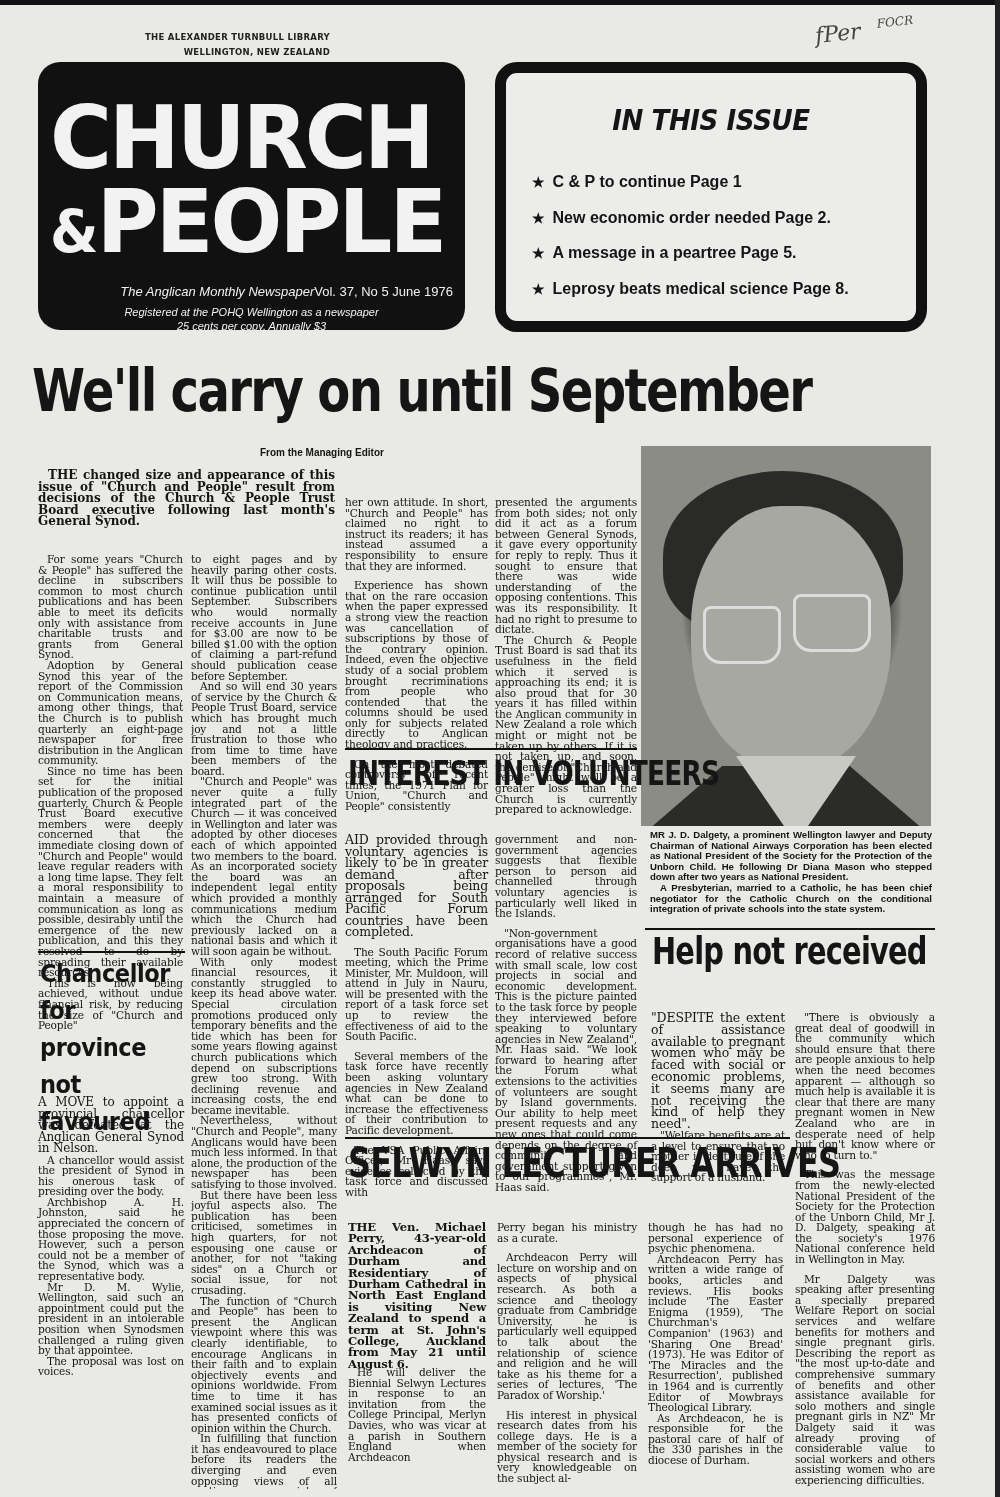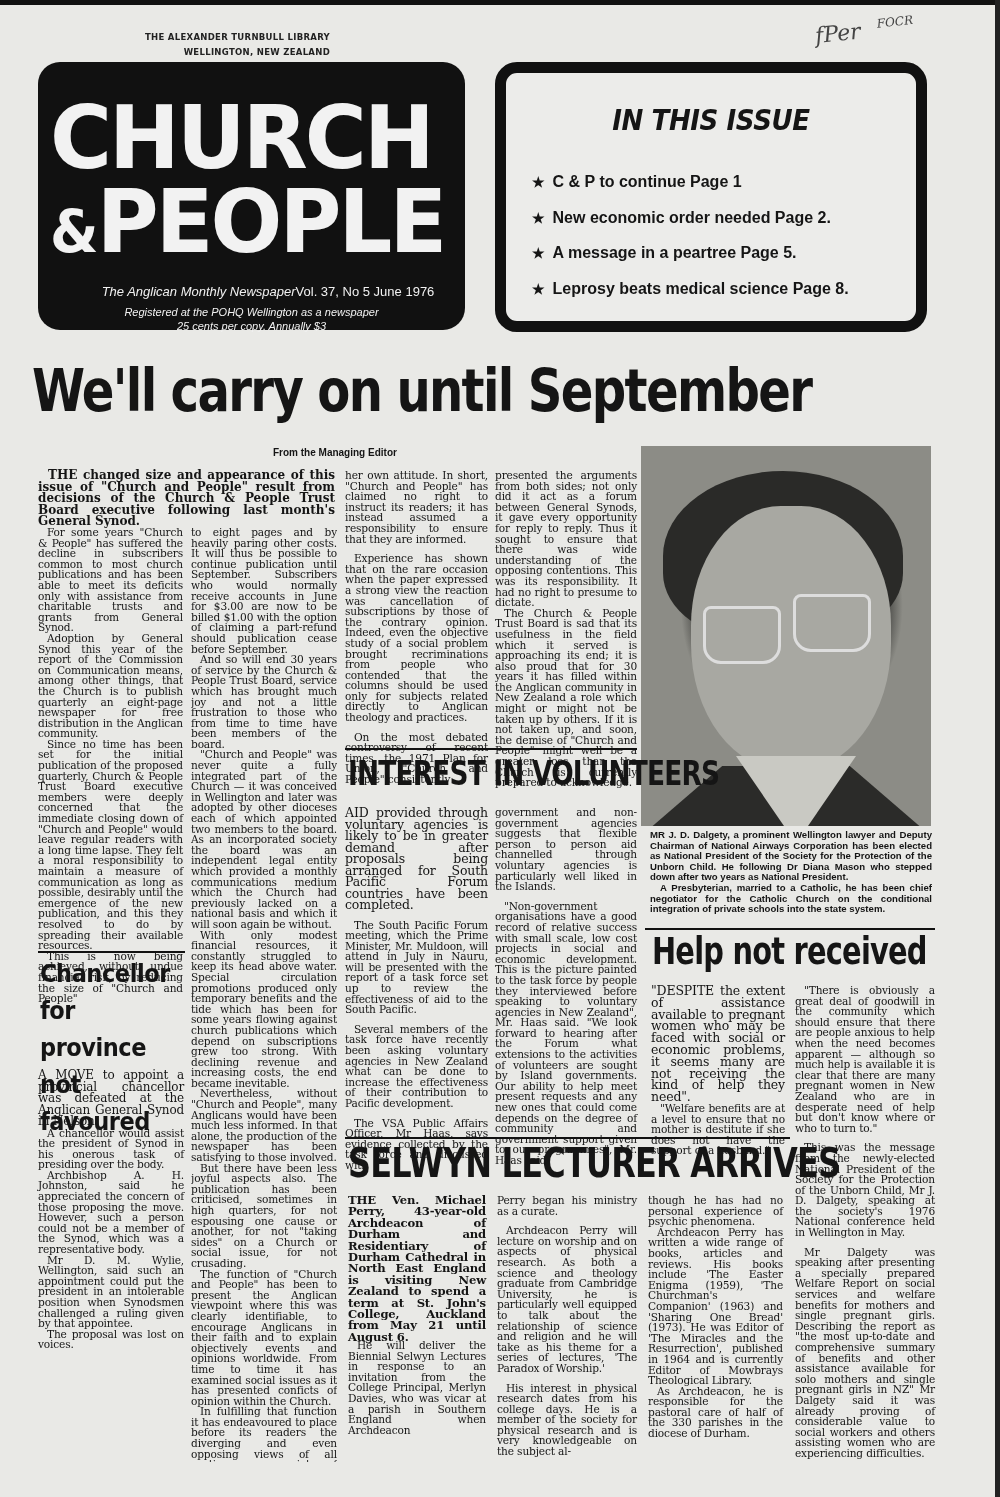--- a/index.html
+++ b/index.html
@@ -32,21 +32,21 @@
   }
   .mast-title {
     position: absolute; left: 12px; top: 34px; width: 410px;
     font-family: "DejaVu Sans", sans-serif; font-weight: bold;
     font-size: 88px; line-height: 84px; letter-spacing: -3px; color: #f2f2f2;
     transform: scaleX(0.96); transform-origin: left top;
   }
   .mast-title .amp { font-size: 58px; letter-spacing: -2px; }
   .mast-sub {
     position: absolute; left: 45px; top: 222px; width: 370px;
-    font-family: "Liberation Sans", sans-serif; font-size: 13px; display: flex; justify-content: center;
+    font-family: "Liberation Sans", sans-serif; font-size: 13px; display: flex; justify-content: flex-end;
   }
   .mast-sub .italic { font-style: italic; }
   .mast-reg {
     position: absolute; left: 0; top: 243px; width: 427px; text-align: center;
     font-family: "Liberation Sans", sans-serif; font-style: italic; font-size: 11px; line-height: 14px;
   }
 
   
   .issue-box {
     position: absolute; left: 495px; top: 62px; width: 432px; height: 270px;
@@ -64,27 +64,27 @@
   }
   .star { font-size: 14px; }
 
   
   .main-headline {
     position: absolute; left: 32px; top: 358px; width: 740px;
     font-family: "DejaVu Sans", sans-serif; font-weight: bold; font-size: 58px; line-height: 66px;
     letter-spacing: -2px; transform: scaleX(0.83); transform-origin: left top; white-space: nowrap;
   }
   .byline {
-    position: absolute; left: 273px; top: 447px;
+    position: absolute; left: 260px; top: 447px;
     font-family: "Liberation Sans", sans-serif; font-weight: bold; font-size: 10px;
   }
 
   .col {
     position: absolute; font-size: 10.6px; line-height: 10.6px; text-align: justify;
-    font-family: "DejaVu Serif", serif; letter-spacing: -0.15px;
+    font-family: "DejaVu Serif", serif; letter-spacing: -0.15px; margin-top: 27px;
   }
   .col p { text-indent: 9px; }
   .col p.gap { margin-top: 9px; }
   .lede {
     position: absolute; left: 38px; top: 470px; width: 297px;
     font-family: "DejaVu Serif", serif; font-weight: bold; font-size: 12px; line-height: 11.5px; text-indent: 10px;
     text-align: justify;
   }
 
   .rule { position: absolute; height: 2px; background: #111; }

